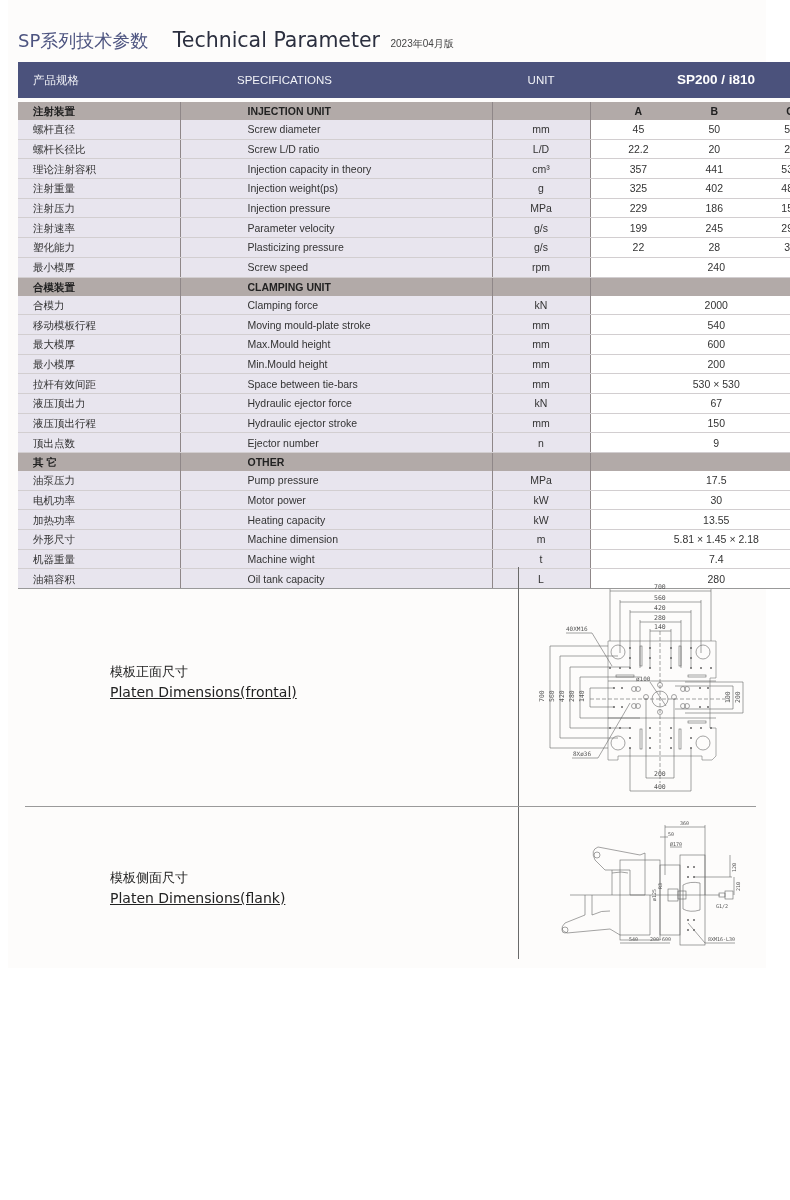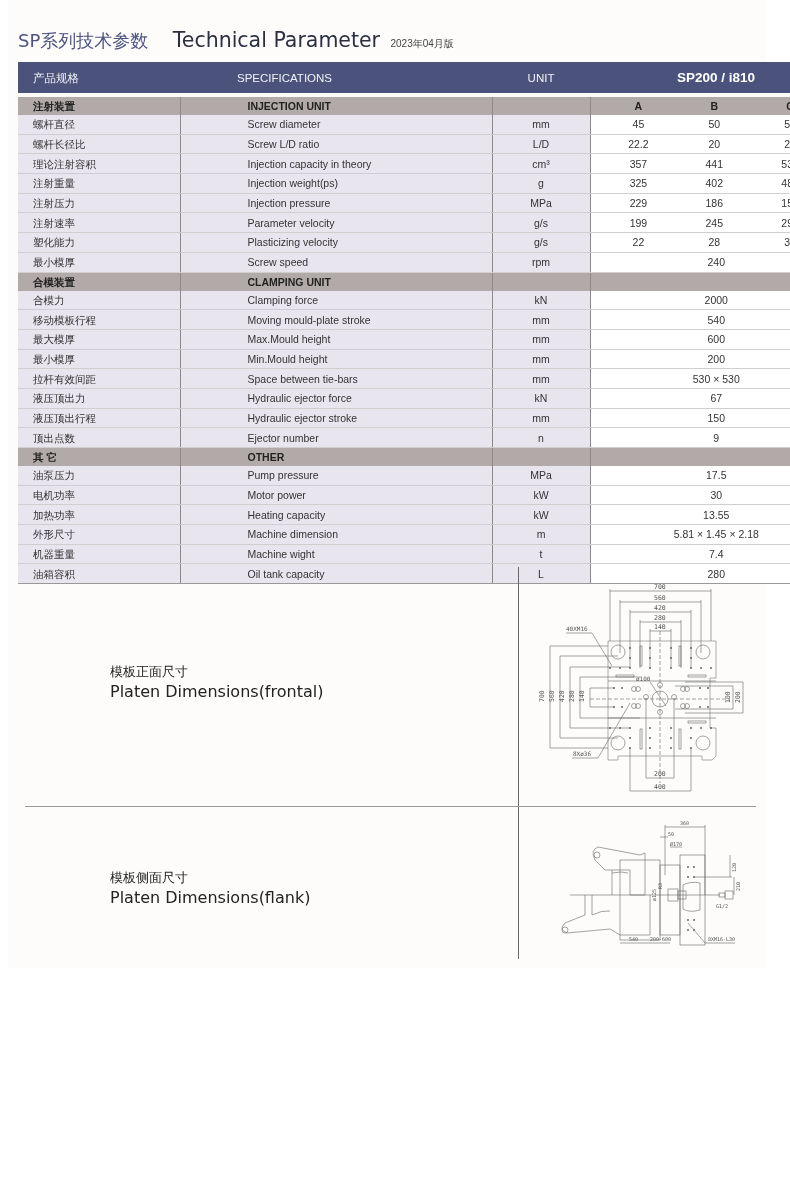--- a/index.html
+++ b/index.html
@@ -10,21 +10,21 @@
   .page-bg {
     position:absolute; left:8px; top:0; width:758px; height:968px; background:#fdfcfb;
   }
   .title-row { position:absolute; left:18px; top:28px; height:30px; white-space:nowrap; }
   .title-cn { font-family:"DejaVu Sans", sans-serif; font-size:18px; color:#4d5480; letter-spacing:0px; vertical-align:baseline; }
   .title-en { font-family:"DejaVu Sans", sans-serif; font-size:20.5px; color:#2b2f3f; margin-left:20px; vertical-align:baseline; }
   .title-date { font-size:10px; color:#444; margin-left:6px; vertical-align:baseline; }
 
   .spec-table { position:absolute; left:18px; top:62px; width:738px; border-collapse:collapse; table-layout:fixed; }
   .spec-table td { padding:0; font-size:10.5px; height:18.7px; line-height:18px; white-space:nowrap; overflow:hidden; }
-  .hdr td { background:#4b527c; color:#f2f3f8; height:31px; font-size:11.5px; }
+  .hdr td { background:#4b527c; color:#f2f3f8; height:36px; font-size:11.5px; }
   .hdr .hdr-model { font-weight:bold; font-size:13.5px; text-align:center; color:#fff; }
   .gap td { height:4px; background:#fdfcfb; }
   .sec td { background:#b2aaa8; color:#222; font-weight:bold; height:17px; }
   .c-cn { width:147px; padding-left:15px !important; }
   .c-en { width:255px; padding-left:67px !important; }
   .c-unit { width:98px; text-align:center; }
   .c-val { width:238px; }
   .row td { border-bottom:1px solid #d2ced0; }
   .row .c-cn, .row .c-en, .row .c-unit { background:#e8e5ee; }
   .row .c-val { background:#ffffff; }
@@ -36,21 +36,21 @@
   .val-grid span { flex:1; text-align:center; }
   .val-grid span:first-child { padding-left:10px; }
   .val-single { text-align:center; width:100%; display:block; padding-left:14px; box-sizing:border-box; }
   .sec .val-grid span { font-weight:bold; }
   .last-row td { border-bottom:1px solid #999; }
 
   .diagram-divider-v { position:absolute; left:518px; top:567px; width:1px; height:392px; background:#6a6a6a; }
   .diagram-divider-h { position:absolute; left:25px; top:806px; width:731px; height:1px; background:#9a9a9a; }
   .diag-label { position:absolute; left:110px; font-family:"DejaVu Sans", sans-serif; color:#222; }
   .diag-label .cn { font-size:13px; line-height:20px; }
-  .diag-label .en { font-size:16px; line-height:20px; }
+  .diag-label .en { font-size:14px; line-height:20px;text-decoration:underline; }
   .diag-front { position:absolute; left:530px; top:578px; width:222px; height:220px; }
   .diag-side { position:absolute; left:550px; top:815px; width:220px; height:140px; }
   svg text { font-family:"DejaVu Sans Mono", monospace; fill:#555; }
 </style>
 </head>
 <body>
 
 <div class="page-bg"></div>
 
 <div class="title-row">
@@ -151,21 +151,21 @@
         <td class="c-val">
           <div class="val-grid">
             <span>199</span>
             <span>245</span>
             <span>297</span>
           </div>
         </td>
       </tr>
       <tr class="row">
         <td class="c-cn">塑化能力</td>
-        <td class="c-en">Plasticizing velocity</td>
+        <td class="c-en">Plasticizing pressure</td>
         <td class="c-unit">g/s</td>
         <td class="c-val">
           <div class="val-grid">
             <span>22</span>
             <span>28</span>
             <span>35</span>
           </div>
         </td>
       </tr>
       <tr class="row">

